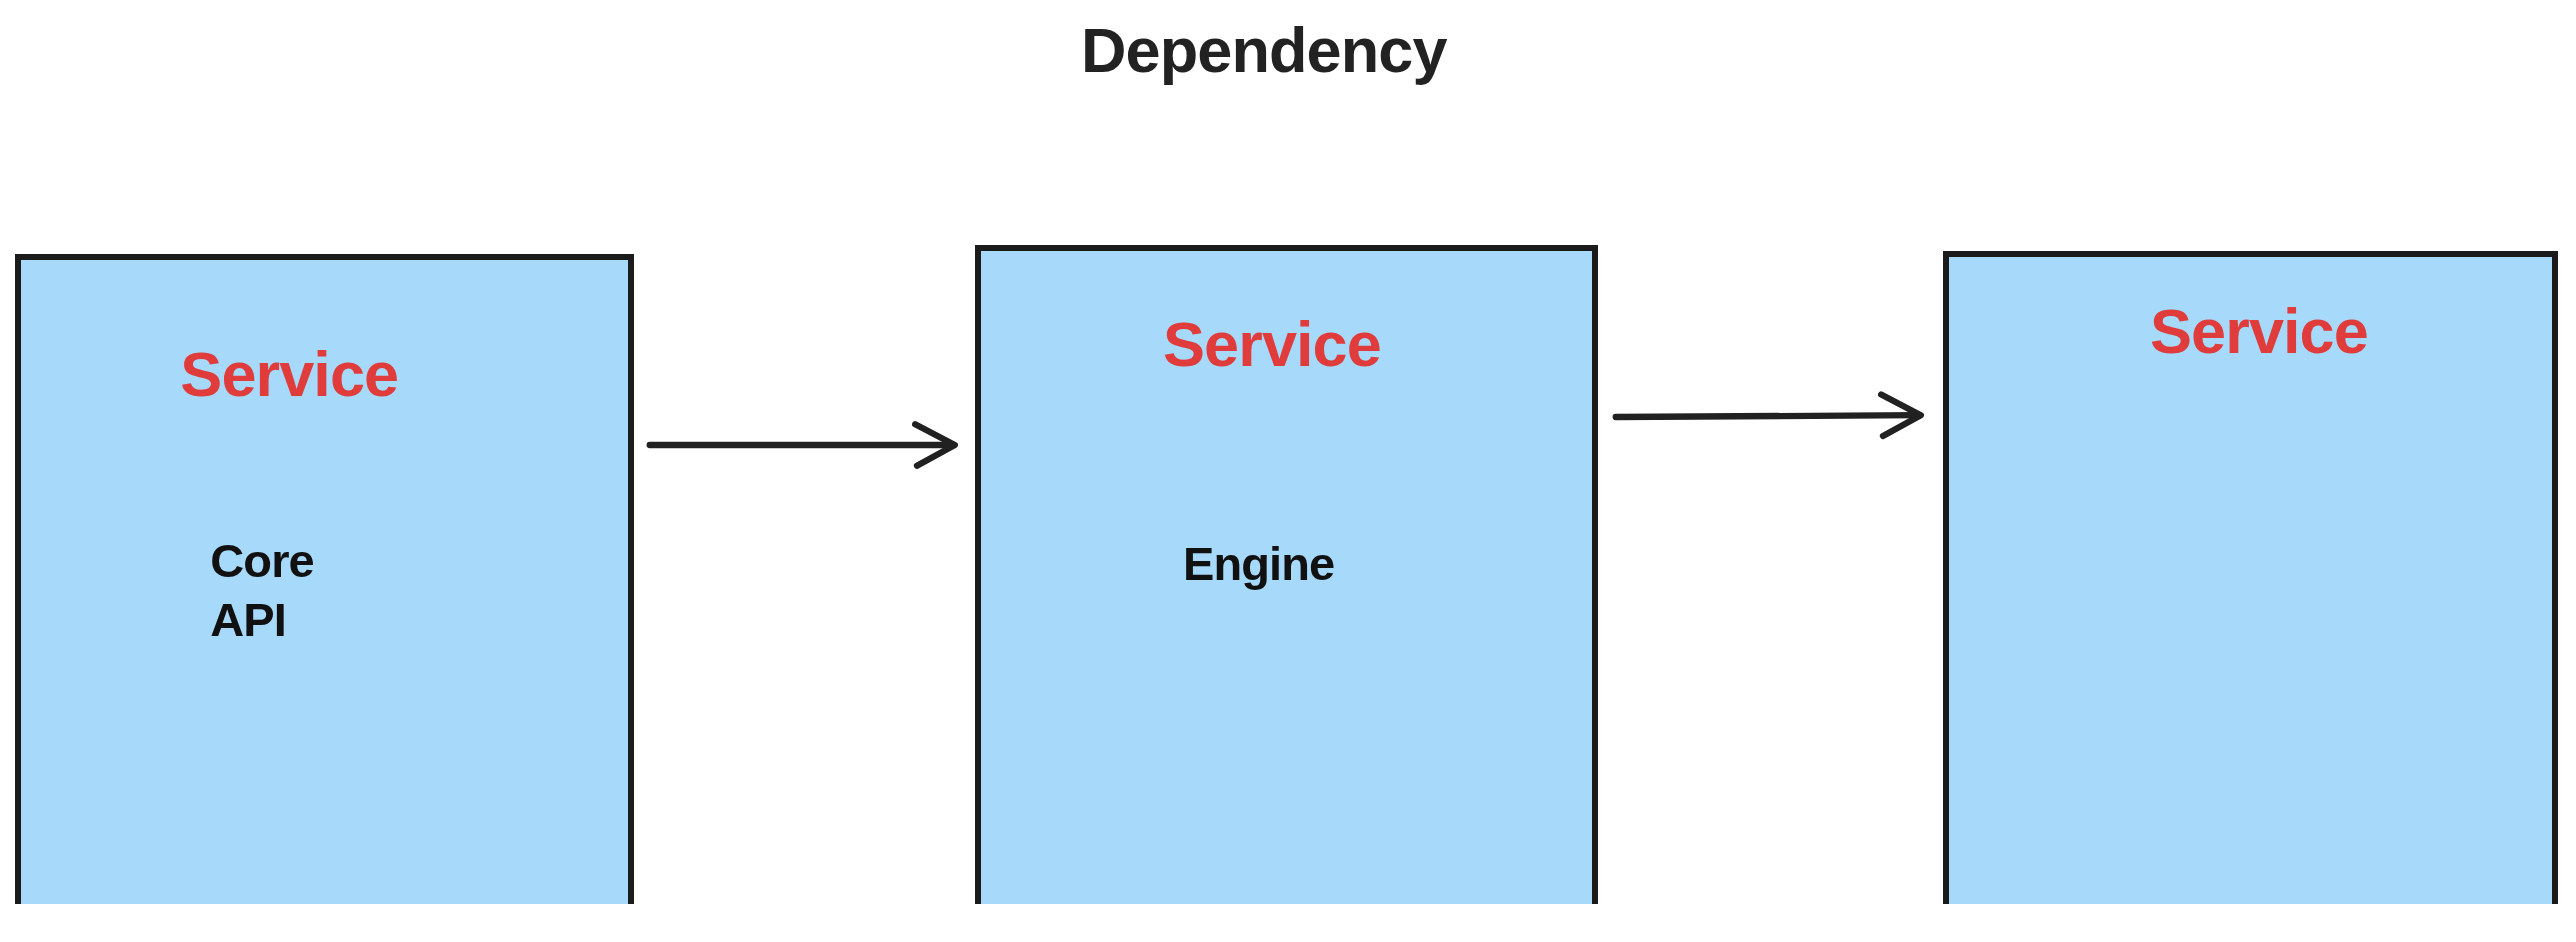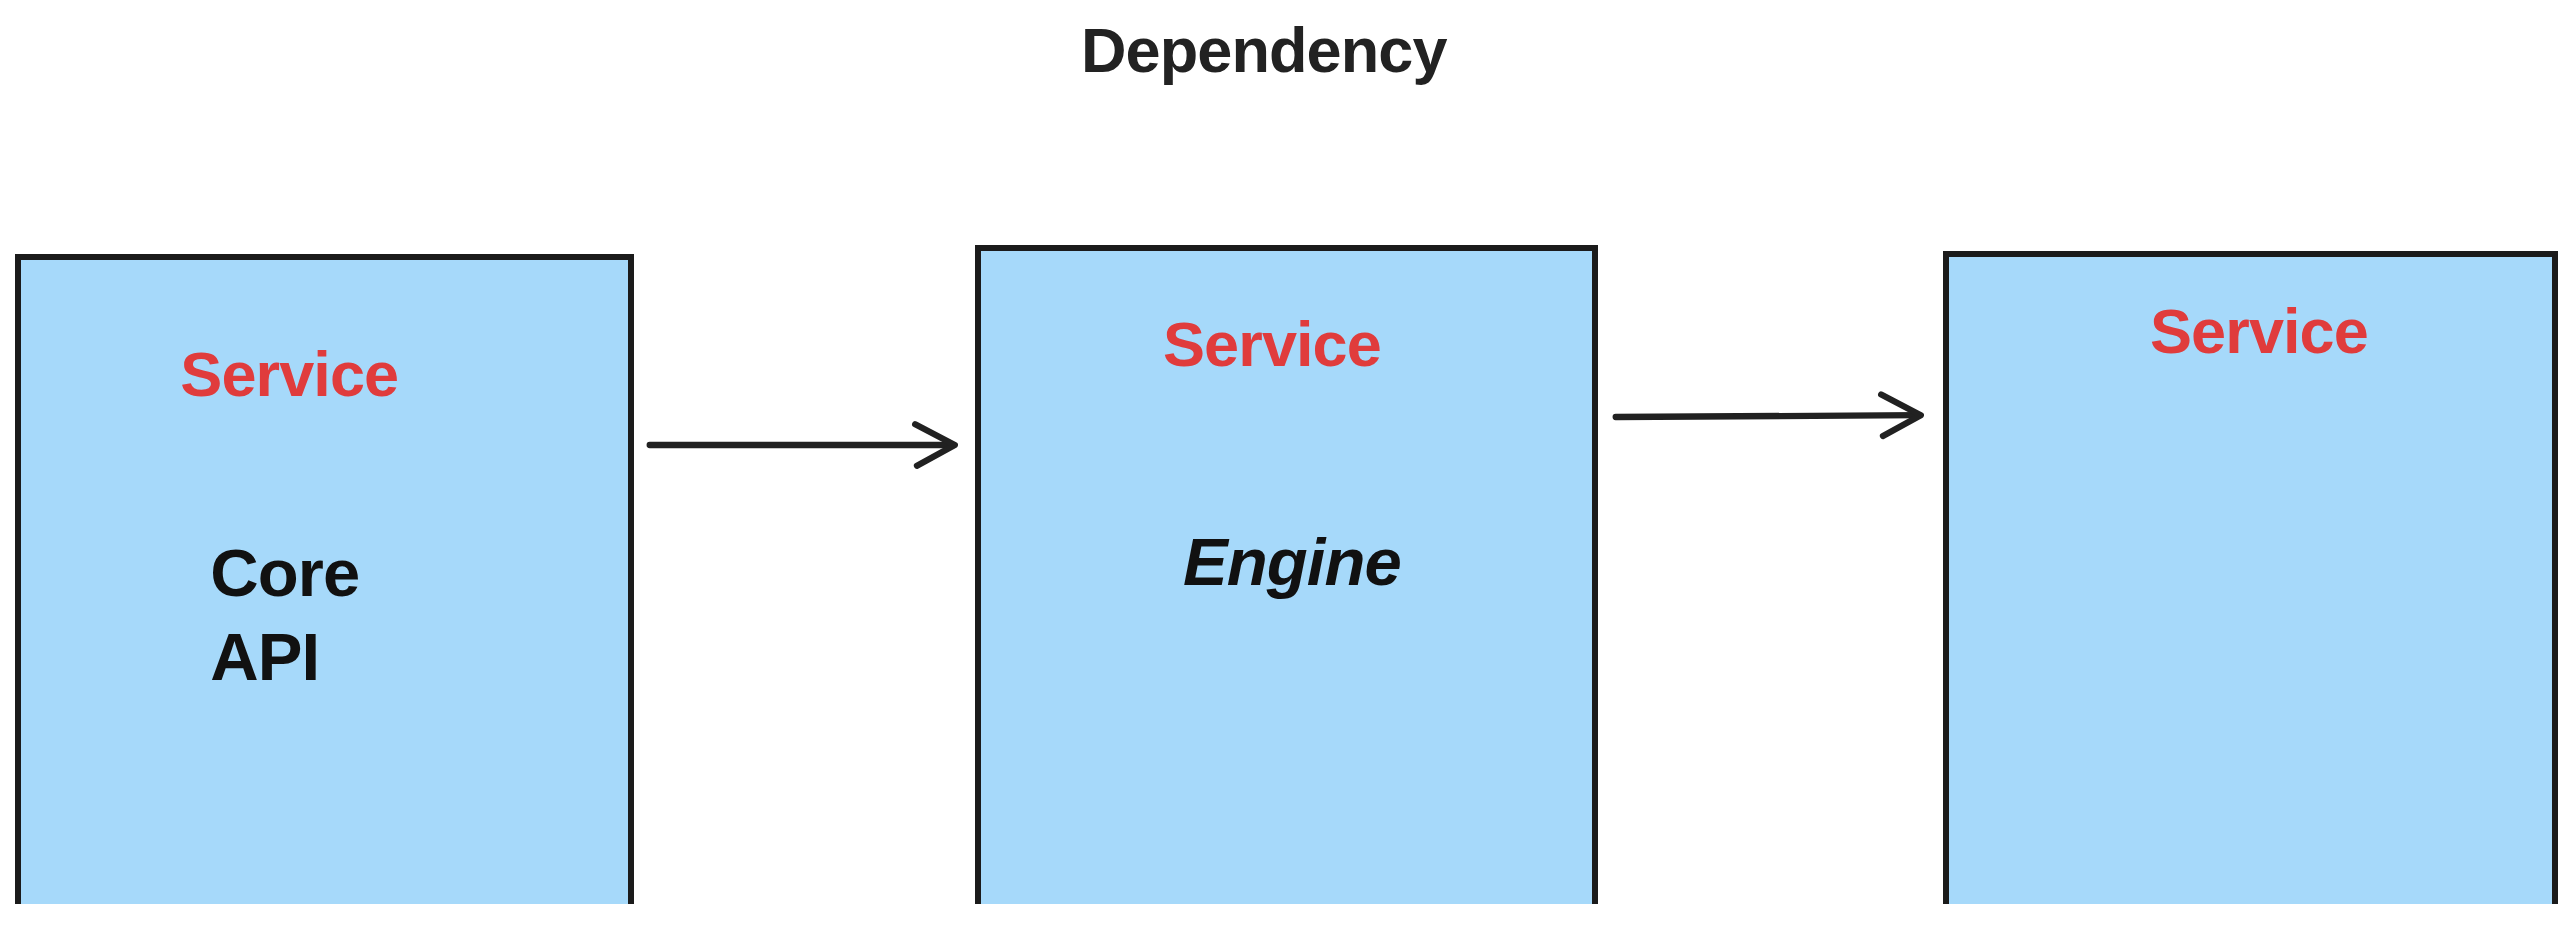--- a/index.html
+++ b/index.html
@@ -46,31 +46,31 @@
   .service-label {
     position: absolute;
     font-size: 63px;
     font-weight: 600;
     letter-spacing: -0.9px;
     color: var(--service-label);
     white-space: nowrap;
   }
   .service-name {
     position: absolute;
-    font-size: 67px;
+    font-size: 47px;
     font-weight: 600;
     letter-spacing: -0.9px;
     line-height: 1.26;
     color: var(--text);
     white-space: pre-line;
   }
   .box1 .service-label { left: 159px; top: 78px; }
   .box1 .service-name  { left: 189px; top: 271px; }
   .box2 .service-label { left: 182px; top: 57px; }
-  .box2 .service-name  { left: 202px; top: 269px; font-style: italic; }
+  .box2 .service-name  { left: 202px; top: 283px; }
   .box3 .service-label { left: 201px; top: 38px; }
   .box3 .service-name  { left: 196px; top: 275px; }
 
   .arrow {
     position: absolute;
     color: var(--arrow);
     overflow: visible;
   }
   .arrow path {
     fill: none;

